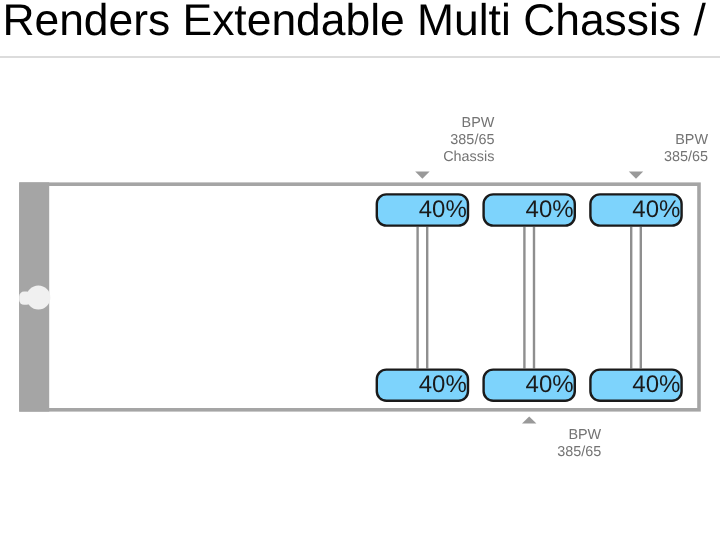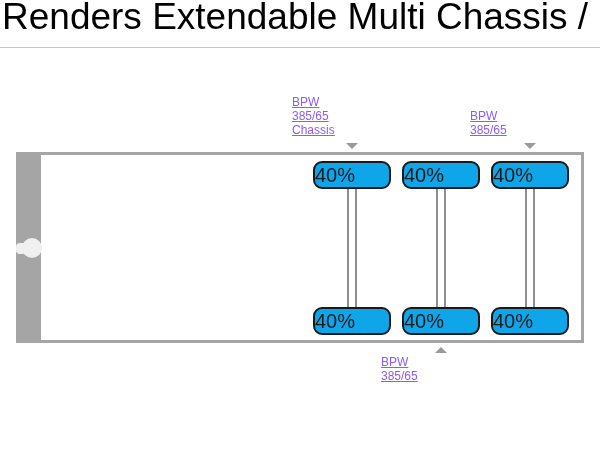--- a/index.html
+++ b/index.html
@@ -30,36 +30,36 @@
     position:absolute; left:6px; top:86px; width:20px; height:20px;
     border-radius:50%; background:#f0f0f0;
   }
   .kingpin-stub {
     position:absolute; left:0px; top:91px; width:10px; height:11px;
     border-radius:4px; background:#f0f0f0;
   }
   
   .load-box {
     position:absolute; width:78px; height:28px; box-sizing:border-box;
-    border:2px solid #1a1a1a; border-radius:9px; background:#0ea5e9;
-    color:#1a1a1a; font-size:20px; line-height:24px; text-align:left;
+    border:2px solid #1a1a1a; border-radius:9px; background:#7dd3fc;
+    color:#1a1a1a; font-size:20px; line-height:24px; text-align:right;
   }
   .a1 { left:313px; } .a2 { left:402px; } .a3 { left:491px; }
   .row-top { top:161px; } .row-bottom { top:307px; }
   
   .axle-lines {
     position:absolute; top:189px; height:118px; width:10px;
     box-sizing:border-box;
     border-left:2px solid #8f8f8f; border-right:2px solid #8f8f8f;
   }
   .l1 { left:347px; } .l2 { left:436px; } .l3 { left:525px; }
   
   .tyre-label {
-    position:absolute; width:120px; text-align:left;
-    font-size:12px; line-height:14px; color:#8b5cf6;text-decoration:underline;
+    position:absolute; width:120px; text-align:right;
+    font-size:12px; line-height:14px; color:#737373;
   }
   .lbl-a1 { left:292px; top:95px; }
   .lbl-a3 { left:470px; top:109px; }
   .lbl-bottom { left:381px; top:355px; }
   
   .arrow-down {
     position:absolute; width:0; height:0; top:143px;
     border-left:6px solid transparent; border-right:6px solid transparent;
     border-top:6px solid #999;
   }

